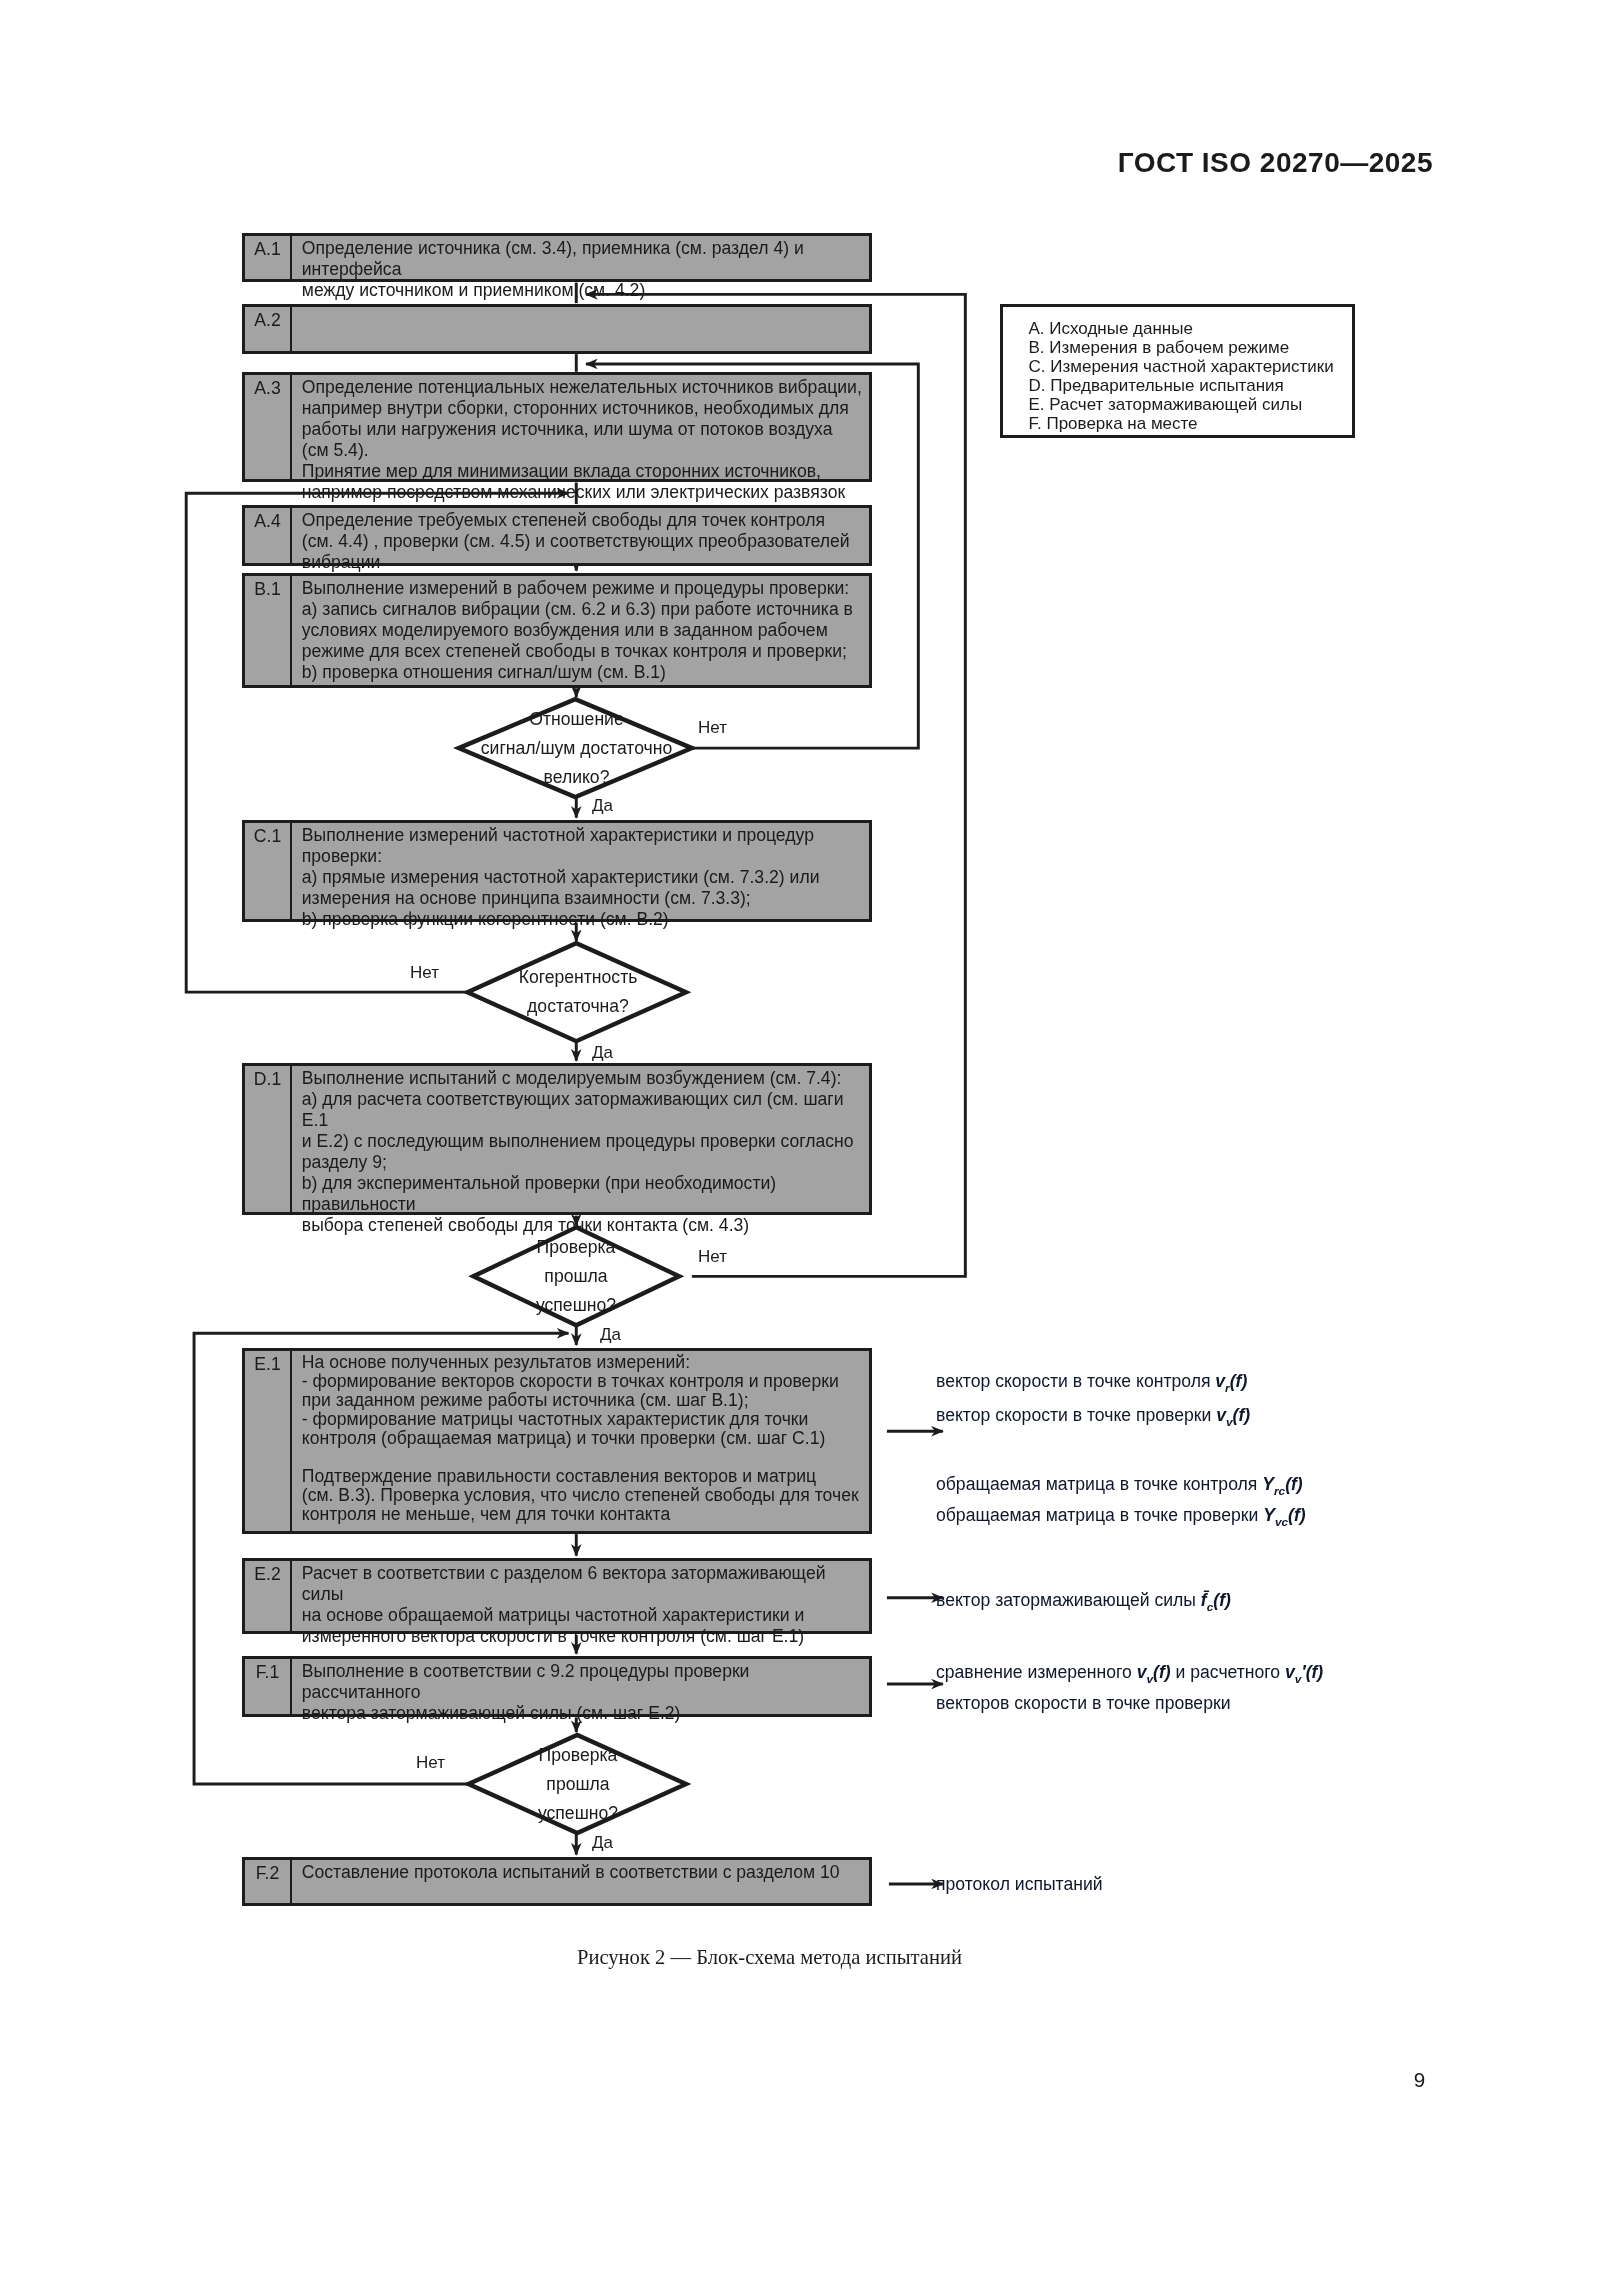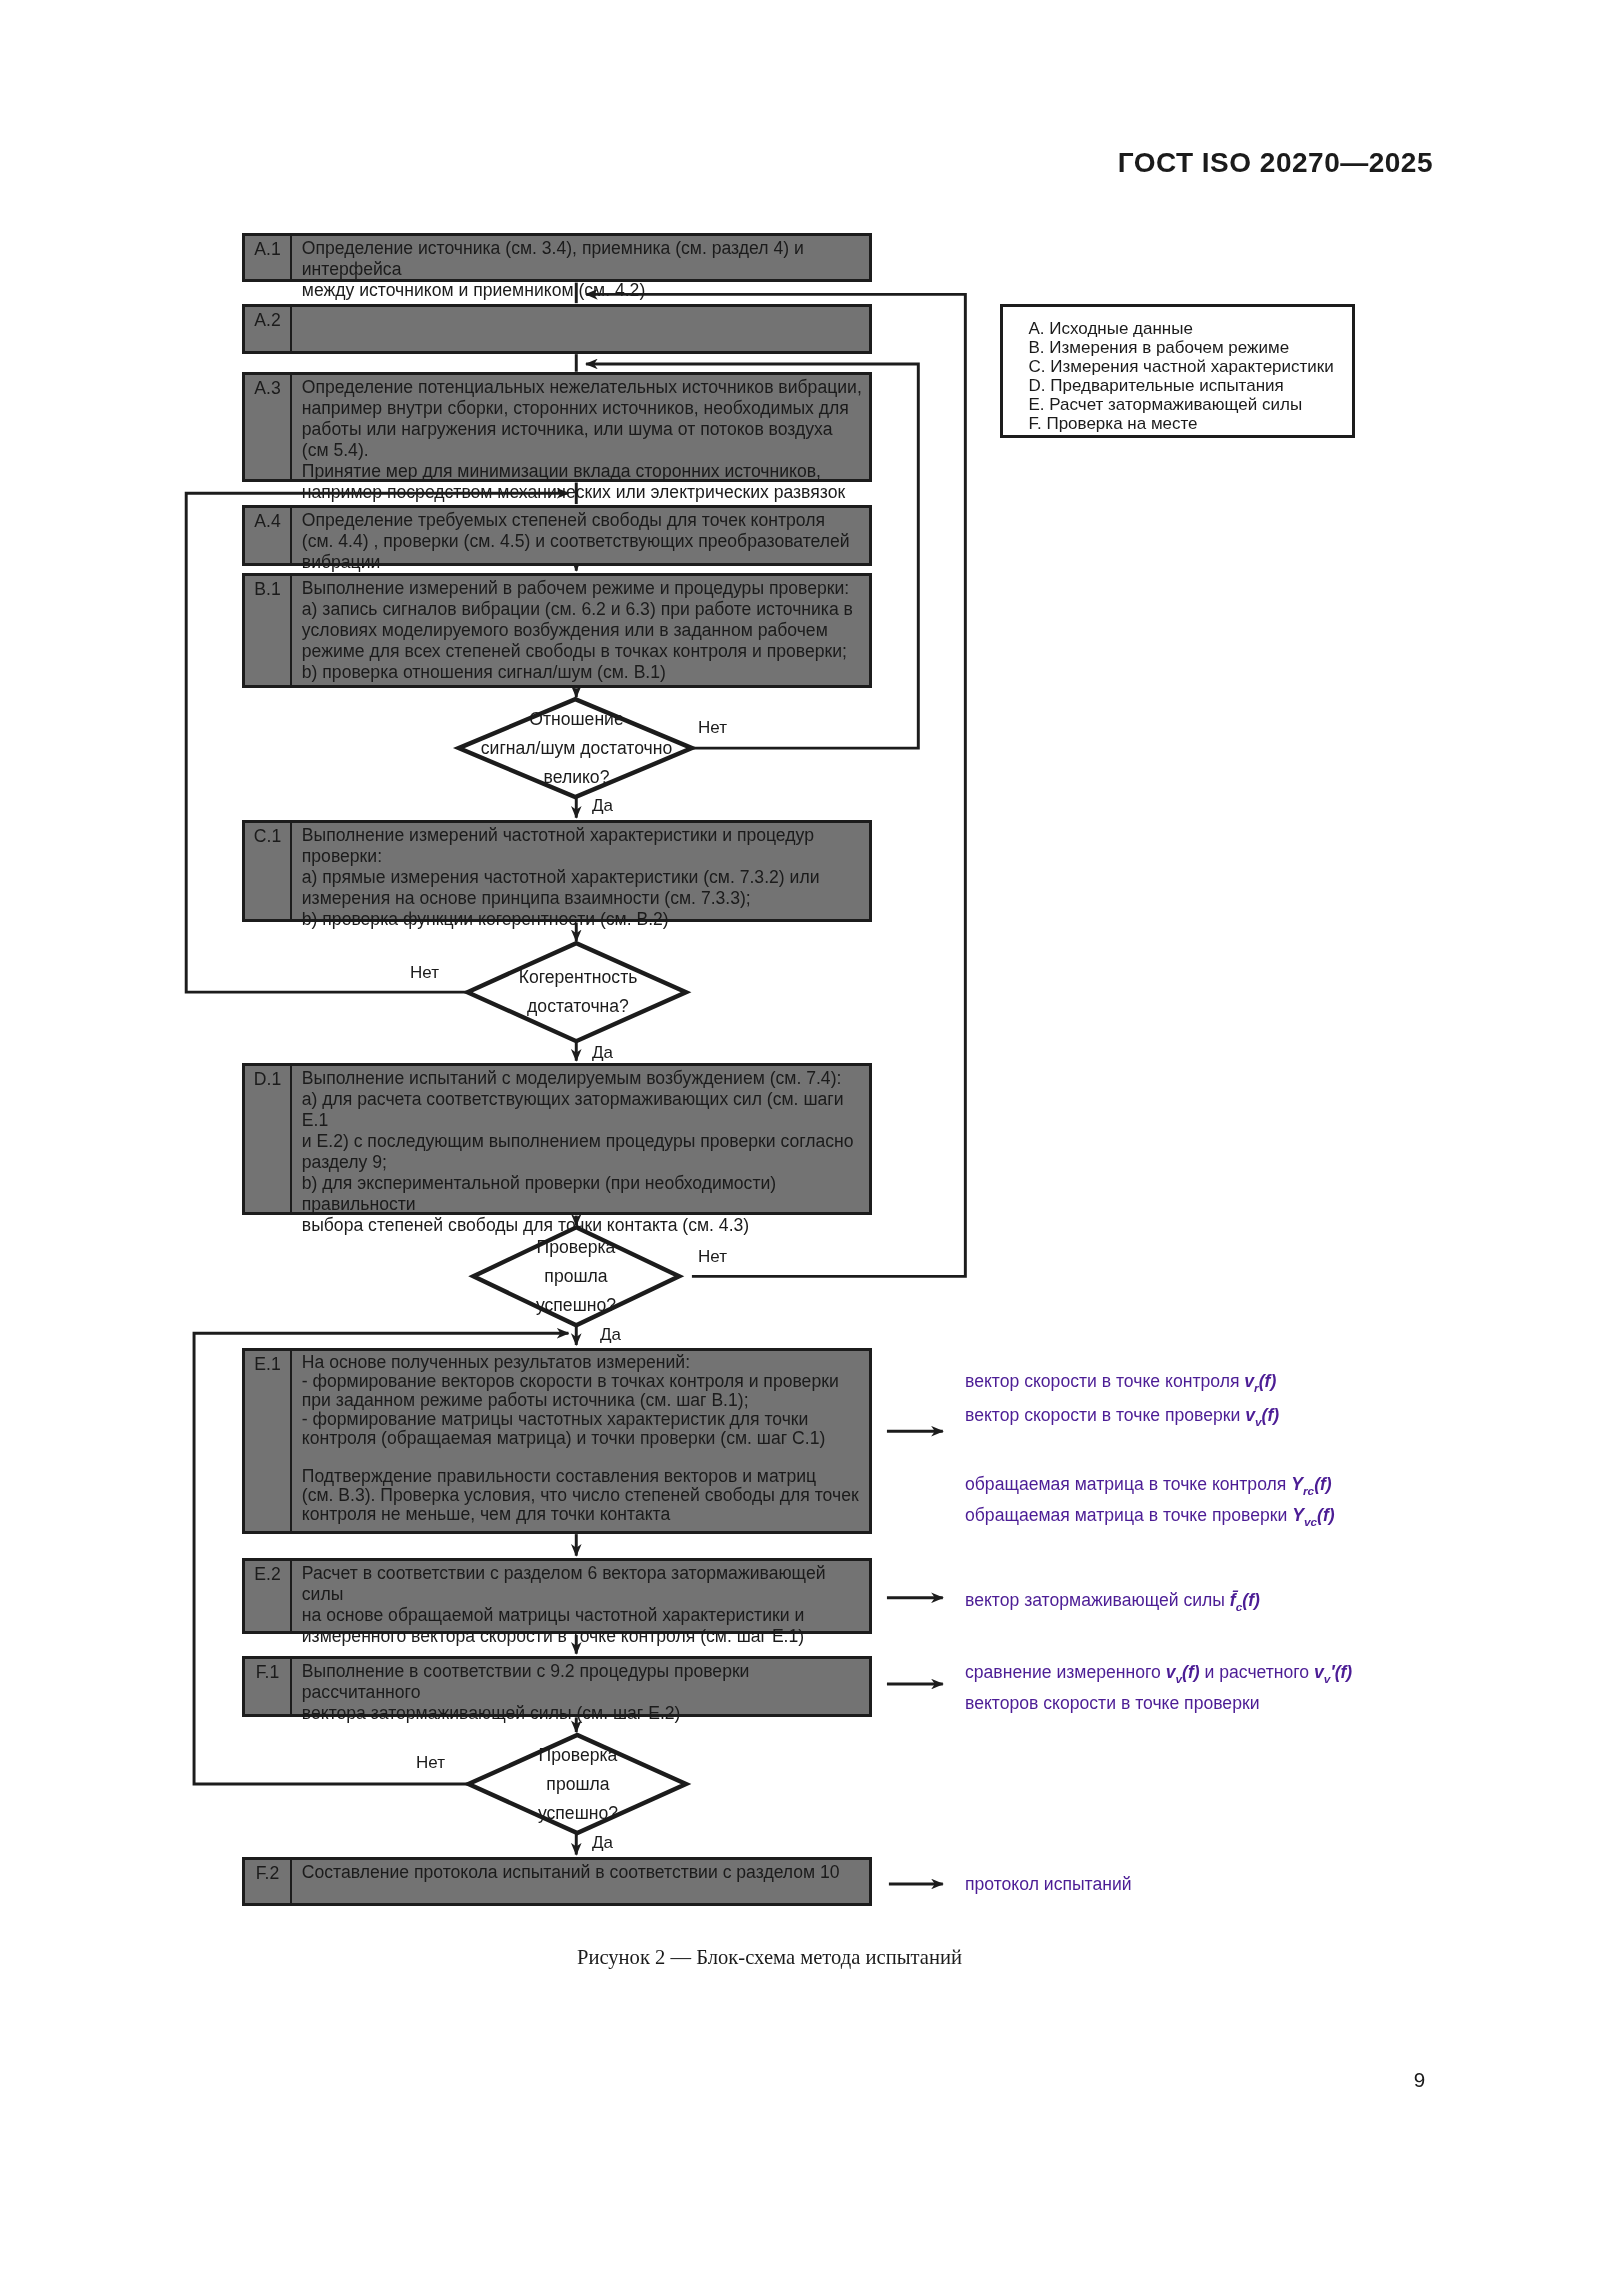--- a/index.html
+++ b/index.html
@@ -9,21 +9,21 @@
     font-family:"Liberation Sans","DejaVu Sans",sans-serif;
     color:#1b1b1b;
   }
   .doc-header{
     position:absolute;top:147px;left:980px;width:453px;
     font-size:28px;font-weight:bold;text-align:right;letter-spacing:0.5px;
   }
   .svg-layer{position:absolute;left:0;top:0;z-index:1;}
   .step{
     position:absolute;left:242px;width:630px;border:3.9px solid #1c1c1c;
-    background:#737373;display:flex;box-sizing:border-box;z-index:2;
+    background:#a3a3a3;display:flex;box-sizing:border-box;z-index:2;
   }
   .step-label{
     flex:none;width:45px;border-right:2.9px solid #1c1c1c;
     font-size:17.6px;text-align:center;padding-top:2.9px;
   }
   .step-text{
     flex:1;padding:2px 5.9px 2px 9.8px;font-size:17.6px;line-height:21px;
     white-space:pre-line;
   }
   .tight .step-text{line-height:19px;}
@@ -31,21 +31,21 @@
     position:absolute;z-index:3;display:flex;align-items:center;justify-content:center;
     text-align:center;font-size:17.6px;line-height:29px;white-space:pre-line;
   }
   .lbl{position:absolute;z-index:3;font-size:17px;}
   .legend{
     position:absolute;left:1000px;top:304px;width:355px;height:134px;
     border:3.9px solid #1c1c1c;box-sizing:border-box;
     padding:11.8px 7.8px 0 25.5px;font-size:17px;line-height:19px;z-index:2;
   }
   .legend-item{white-space:nowrap;}
-  .ann{position:absolute;left:965px;z-index:2;font-size:17.6px;color:#4c1d95;}
+  .ann{position:absolute;left:936px;z-index:2;font-size:17.6px;color:#0f172a;}
   .ann-line{line-height:24.5px;white-space:nowrap;}
   .m{font-weight:bold;font-style:italic;}
   sub.msub{font-size:11.8px;font-weight:bold;font-style:italic;vertical-align:-4.9px;}
   .gap-top{margin-top:35px;}
   .caption{
     position:absolute;left:242px;top:1946px;width:1055px;text-align:center;
     font-size:20.6px;z-index:2;font-family:Liberation Serif, serif;
   }
   .page-number{position:absolute;left:1400px;top:2068px;width:39px;text-align:center;font-size:20.6px;z-index:2;}
 </style>

